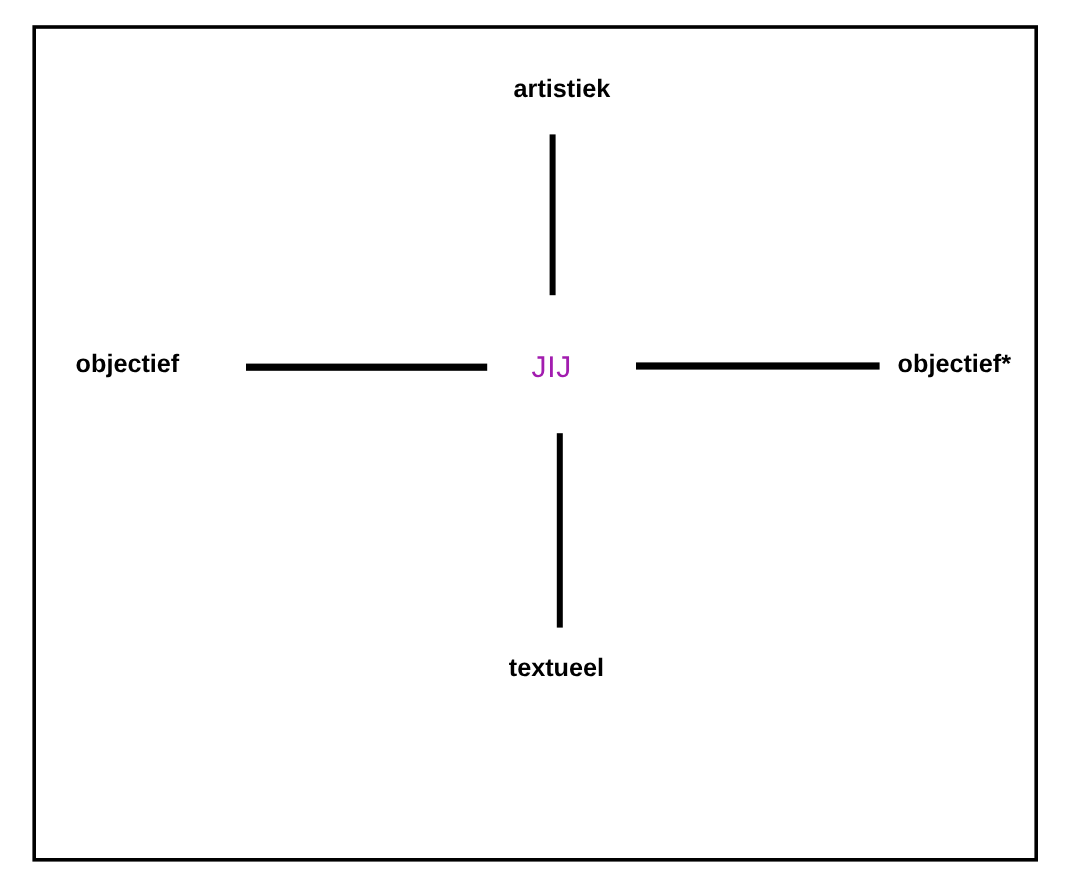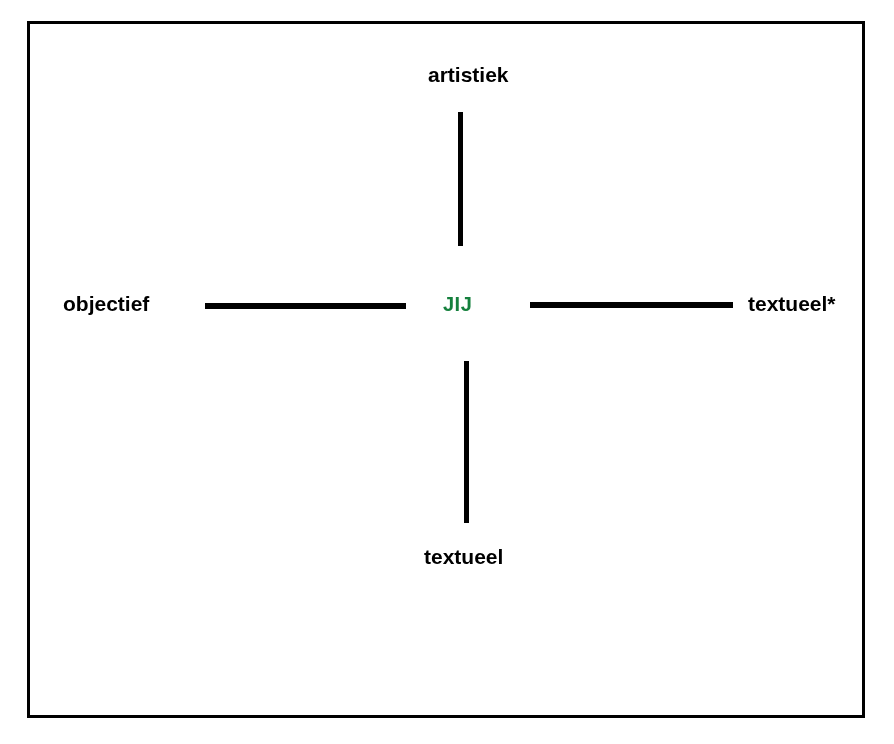--- a/index.html
+++ b/index.html
@@ -103,23 +103,23 @@
 
   #label-right {
     left: 718px;
     top: 269px;
   }
 
   #label-center {
     position: absolute;
     left: 413px;
     top: 270px;
-    color: #15803d;
-    font-weight: bold;
-    font-size: 20px;
+    color: #a21caf;
+    font-weight: normal;
+    font-size: 25px;
     line-height: 1;
     letter-spacing: 0.5px;
     white-space: nowrap;
   }
 </style>
 </head>
 <body>
 
 <div id="stage">
 
@@ -132,18 +132,18 @@
     <div class="axis-line" id="axis-arm-left"></div>
 
     <div class="axis-line" id="axis-arm-right"></div>
 
     <div class="pole-label" id="label-top">artistiek</div>
 
     <div class="pole-label" id="label-bottom">textueel</div>
 
     <div class="pole-label" id="label-left">objectief</div>
 
-    <div class="pole-label" id="label-right">textueel*</div>
+    <div class="pole-label" id="label-right">objectief*</div>
 
     <div id="label-center">JIJ</div>
 
   </div>
 </div>
 
 </body></html>

